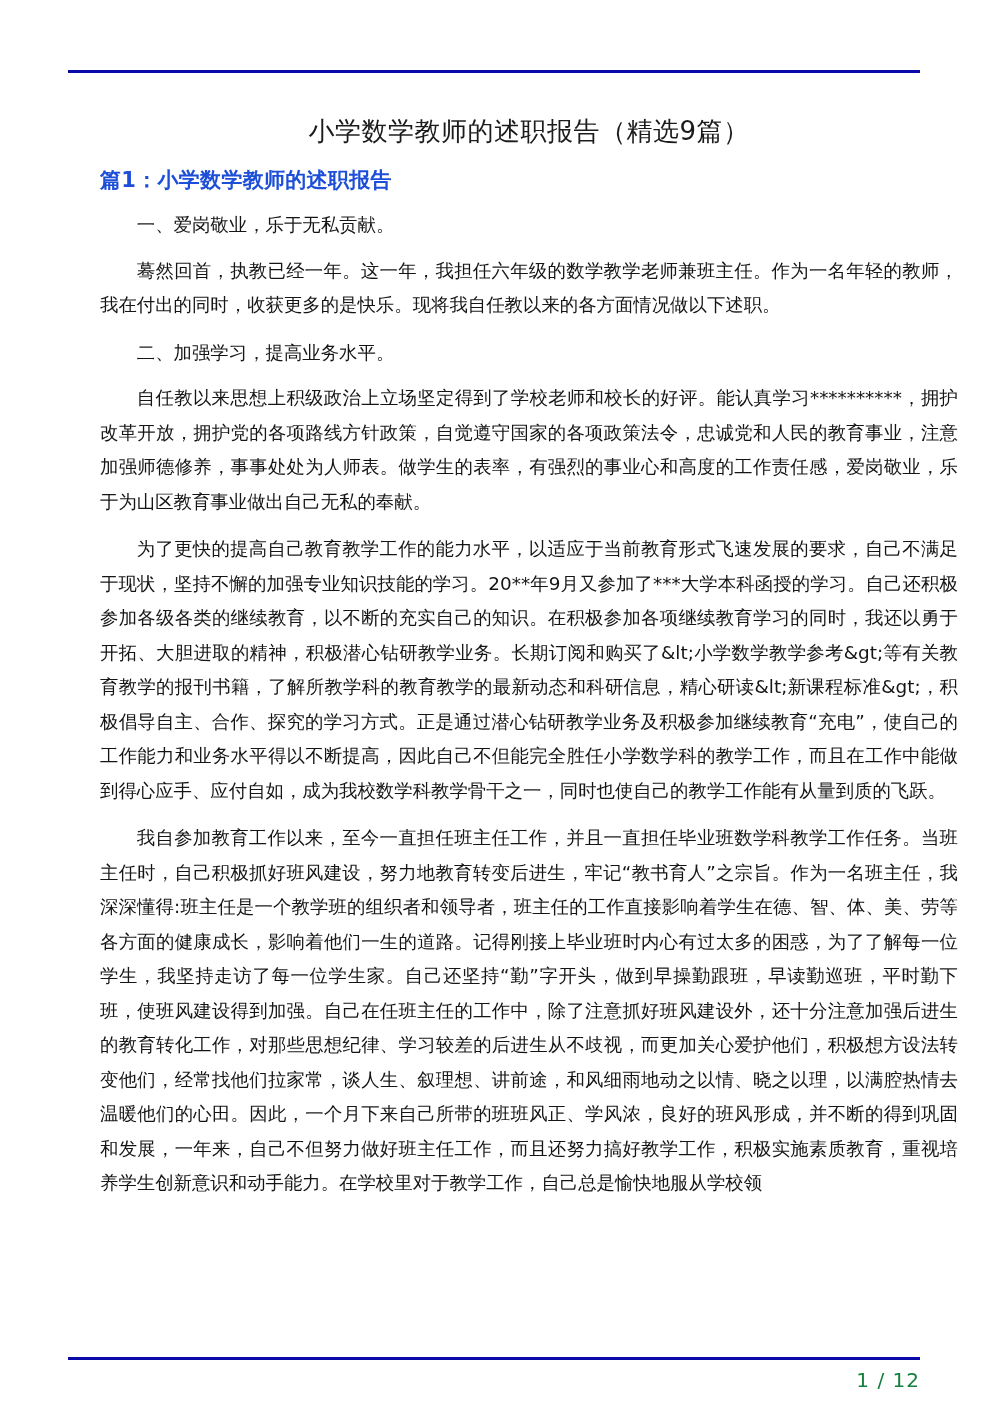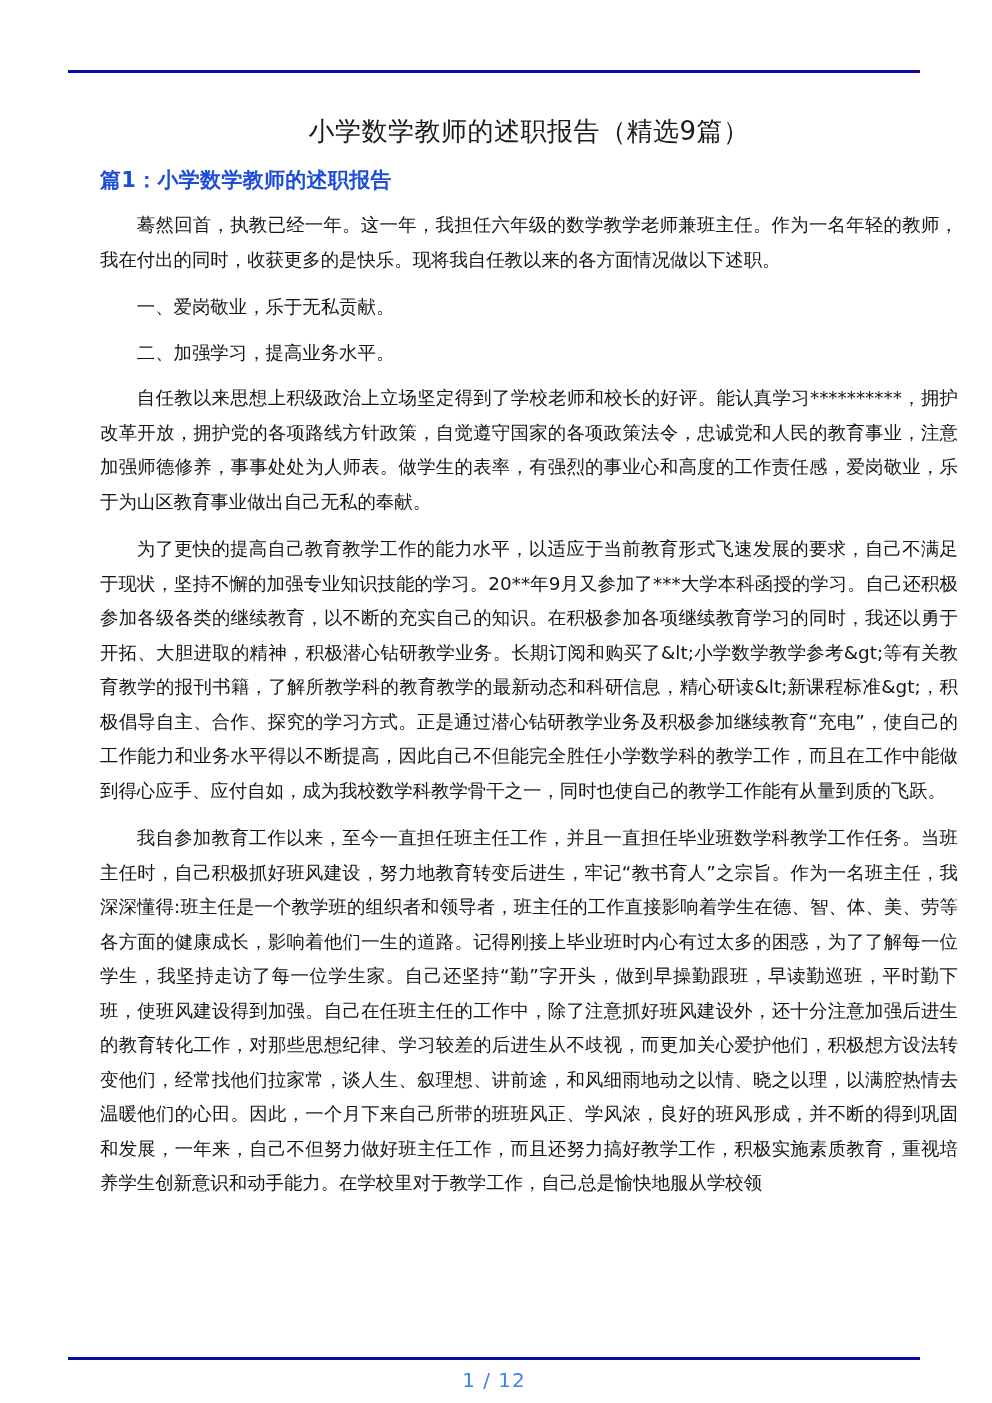--- a/index.html
+++ b/index.html
@@ -68,44 +68,44 @@
   }
   p.body.tight {
     margin-bottom: 11px;
   }
 
   .footer-page {
     position: absolute;
     left: 68px;
     top: 1366px;
     width: 852px;
-    text-align: center;
+    text-align: right;
     font-size: 20px;
     line-height: 28px;
-    color: #3b82f6;
+    color: #15803d;
     font-family: "DejaVu Sans", "Liberation Sans", sans-serif;
     letter-spacing: 1px;
   }
 </style>
 </head>
 <body>
 
 <div class="page">
 
   <div class="rule rule-top"></div>
 
   <div class="content">
 
     <h1 class="doc-title">小学数学教师的述职报告（精选9篇）</h1>
 
     <h2 class="section-heading">篇1：小学数学教师的述职报告</h2>
 
+    <p class="body indent tight">一、爱岗敬业，乐于无私贡献。</p>
+
     <p class="body indent">蓦然回首，执教已经一年。这一年，我担任六年级的数学教学老师兼班主任。作为一名年轻的教师，我在付出的同时，收获更多的是快乐。现将我自任教以来的各方面情况做以下述职。</p>
-
-    <p class="body indent tight">一、爱岗敬业，乐于无私贡献。</p>
 
     <p class="body indent tight">二、加强学习，提高业务水平。</p>
 
     <p class="body indent">自任教以来思想上积级政治上立场坚定得到了学校老师和校长的好评。能认真学习**********，拥护改革开放，拥护党的各项路线方针政策，自觉遵守国家的各项政策法令，忠诚党和人民的教育事业，注意加强师德修养，事事处处为人师表。做学生的表率，有强烈的事业心和高度的工作责任感，爱岗敬业，乐于为山区教育事业做出自己无私的奉献。</p>
 
     <p class="body indent">为了更快的提高自己教育教学工作的能力水平，以适应于当前教育形式飞速发展的要求，自己不满足于现状，坚持不懈的加强专业知识技能的学习。20**年9月又参加了***大学本科函授的学习。自己还积极参加各级各类的继续教育，以不断的充实自己的知识。在积极参加各项继续教育学习的同时，我还以勇于开拓、大胆进取的精神，积极潜心钻研教学业务。长期订阅和购买了&amp;lt;小学数学教学参考&amp;gt;等有关教育教学的报刊书籍，了解所教学科的教育教学的最新动态和科研信息，精心研读&amp;lt;新课程标准&amp;gt;，积极倡导自主、合作、探究的学习方式。正是通过潜心钻研教学业务及积极参加继续教育“充电”，使自己的工作能力和业务水平得以不断提高，因此自己不但能完全胜任小学数学科的教学工作，而且在工作中能做到得心应手、应付自如，成为我校数学科教学骨干之一，同时也使自己的教学工作能有从量到质的飞跃。</p>
 
 
     <p class="body indent">我自参加教育工作以来，至今一直担任班主任工作，并且一直担任毕业班数学科教学工作任务。当班主任时，自己积极抓好班风建设，努力地教育转变后进生，牢记“教书育人”之宗旨。作为一名班主任，我深深懂得:班主任是一个教学班的组织者和领导者，班主任的工作直接影响着学生在德、智、体、美、劳等各方面的健康成长，影响着他们一生的道路。记得刚接上毕业班时内心有过太多的困惑，为了了解每一位学生，我坚持走访了每一位学生家。自己还坚持“勤”字开头，做到早操勤跟班，早读勤巡班，平时勤下班，使班风建设得到加强。自己在任班主任的工作中，除了注意抓好班风建设外，还十分注意加强后进生的教育转化工作，对那些思想纪律、学习较差的后进生从不歧视，而更加关心爱护他们，积极想方设法转变他们，经常找他们拉家常，谈人生、叙理想、讲前途，和风细雨地动之以情、晓之以理，以满腔热情去温暖他们的心田。因此，一个月下来自己所带的班班风正、学风浓，良好的班风形成，并不断的得到巩固和发展，一年来，自己不但努力做好班主任工作，而且还努力搞好教学工作，积极实施素质教育，重视培养学生创新意识和动手能力。在学校里对于教学工作，自己总是愉快地服从学校领</p>
 

